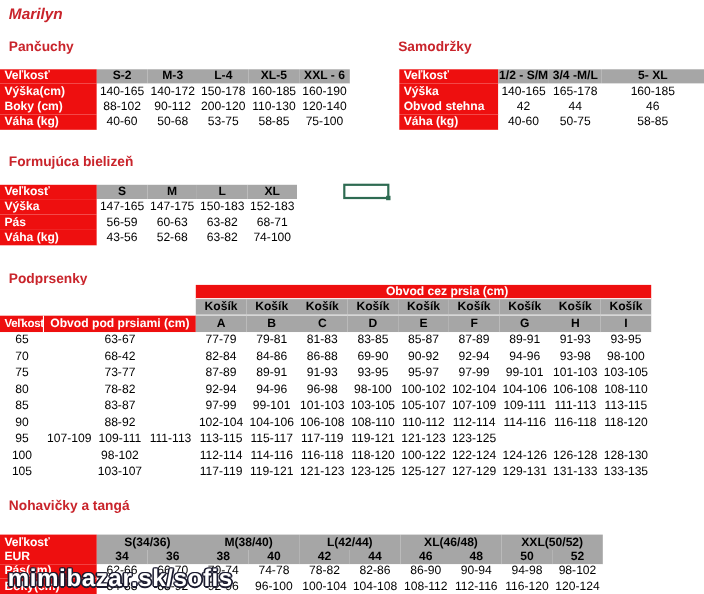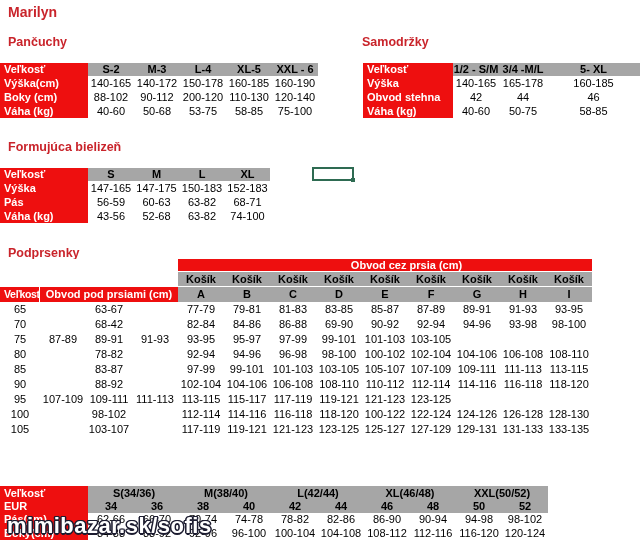--- a/index.html
+++ b/index.html
@@ -1,18 +1,18 @@
 <!DOCTYPE html>
 <html><head>
 <meta charset="utf-8">
 <style>
   html,body{margin:0;padding:0;background:#fff;}
   #screen{position:relative;width:640px;height:540px;background:#ffffff;overflow:hidden;
           font-family:"Liberation Sans",sans-serif;font-size:11px;color:#000;}
-  .h-title{position:absolute;font-weight:bold;font-size:14px;color:#C9242B;white-space:nowrap;}
+  .h-title{position:absolute;font-weight:bold;font-size:14px;color:#C9242B;white-space:nowrap;font-style:italic;}
   .h-section{position:absolute;font-weight:bold;font-size:12.5px;color:#C9242B;white-space:nowrap;}
   .tbl{position:absolute;}
   .trow{display:flex;}
   .c{box-sizing:border-box;white-space:nowrap;overflow:visible;text-align:center;flex:none;}
   .red{background:#EE0F0F;color:#fff;font-weight:bold;text-align:left;padding-left:4px;}
   .tight{font-size:10.5px;letter-spacing:-0.3px;}
   .gray{background:#A6A6A6;color:#000;font-weight:bold;}
   .data{background:#fff;color:#000;font-weight:normal;}
   .band{background:#EE0F0F;color:#fff;font-weight:bold;text-align:center;padding-left:0;
         border-bottom:1px solid #fff;}
@@ -32,20 +32,21 @@
 <body>
 
 <div id="screen">
 
   <div class="h-title" style="left:8px;top:4px;">Marilyn</div>
 
   <div class="h-section" style="left:8px;top:35px;">Pančuchy</div>
   <div class="h-section" style="left:362px;top:35px;">Samodržky</div>
   <div class="h-section" style="left:8px;top:140px;">Formujúca bielizeň</div>
   <div class="h-section" style="left:8px;top:246px;">Podprsenky</div>
+  <div class="h-section" style="left:8px;top:453px;">Nohavičky a tangá</div>
 
   <div id="tbl-pancuchy" class="tbl" style="left:0;top:63px;">
       <div class="trow">
         <div class="c red" style="width: 88px; height: 13px; line-height: 13px;">Veľkosť</div>
         <div class="c gray" style="width: 46px; height: 13px; line-height: 13px;">S-2</div>
         <div class="c gray" style="width: 46px; height: 13px; line-height: 13px;">M-3</div>
         <div class="c gray" style="width: 46px; height: 13px; line-height: 13px;">L-4</div>
         <div class="c gray" style="width: 46px; height: 13px; line-height: 13px;">XL-5</div>
         <div class="c gray" style="width: 46px; height: 13px; line-height: 13px;">XXL - 6</div>
       </div>
@@ -181,20 +182,21 @@
         <div class="c data" style="width: 46px; height: 15px; line-height: 15px;">86-88</div>
         <div class="c data" style="width: 46px; height: 15px; line-height: 15px;">69-90</div>
         <div class="c data" style="width: 46px; height: 15px; line-height: 15px;">90-92</div>
         <div class="c data" style="width: 46px; height: 15px; line-height: 15px;">92-94</div>
         <div class="c data" style="width: 46px; height: 15px; line-height: 15px;">94-96</div>
         <div class="c data" style="width: 46px; height: 15px; line-height: 15px;">93-98</div>
         <div class="c data" style="width: 46px; height: 15px; line-height: 15px;">98-100</div>
       </div>
       <div class="trow">
         <div class="c data" style="width: 40px; height: 15px; line-height: 15px;">75</div>
+        <div class="c data" style="width: 138px; height: 15px; line-height: 15px;">73-77</div>
         <div class="c data" style="width: 46px; height: 15px; line-height: 15px;">87-89</div>
         <div class="c data" style="width: 46px; height: 15px; line-height: 15px;">89-91</div>
         <div class="c data" style="width: 46px; height: 15px; line-height: 15px;">91-93</div>
         <div class="c data" style="width: 46px; height: 15px; line-height: 15px;">93-95</div>
         <div class="c data" style="width: 46px; height: 15px; line-height: 15px;">95-97</div>
         <div class="c data" style="width: 46px; height: 15px; line-height: 15px;">97-99</div>
         <div class="c data" style="width: 46px; height: 15px; line-height: 15px;">99-101</div>
         <div class="c data" style="width: 46px; height: 15px; line-height: 15px;">101-103</div>
         <div class="c data" style="width: 46px; height: 15px; line-height: 15px;">103-105</div>
       </div>

